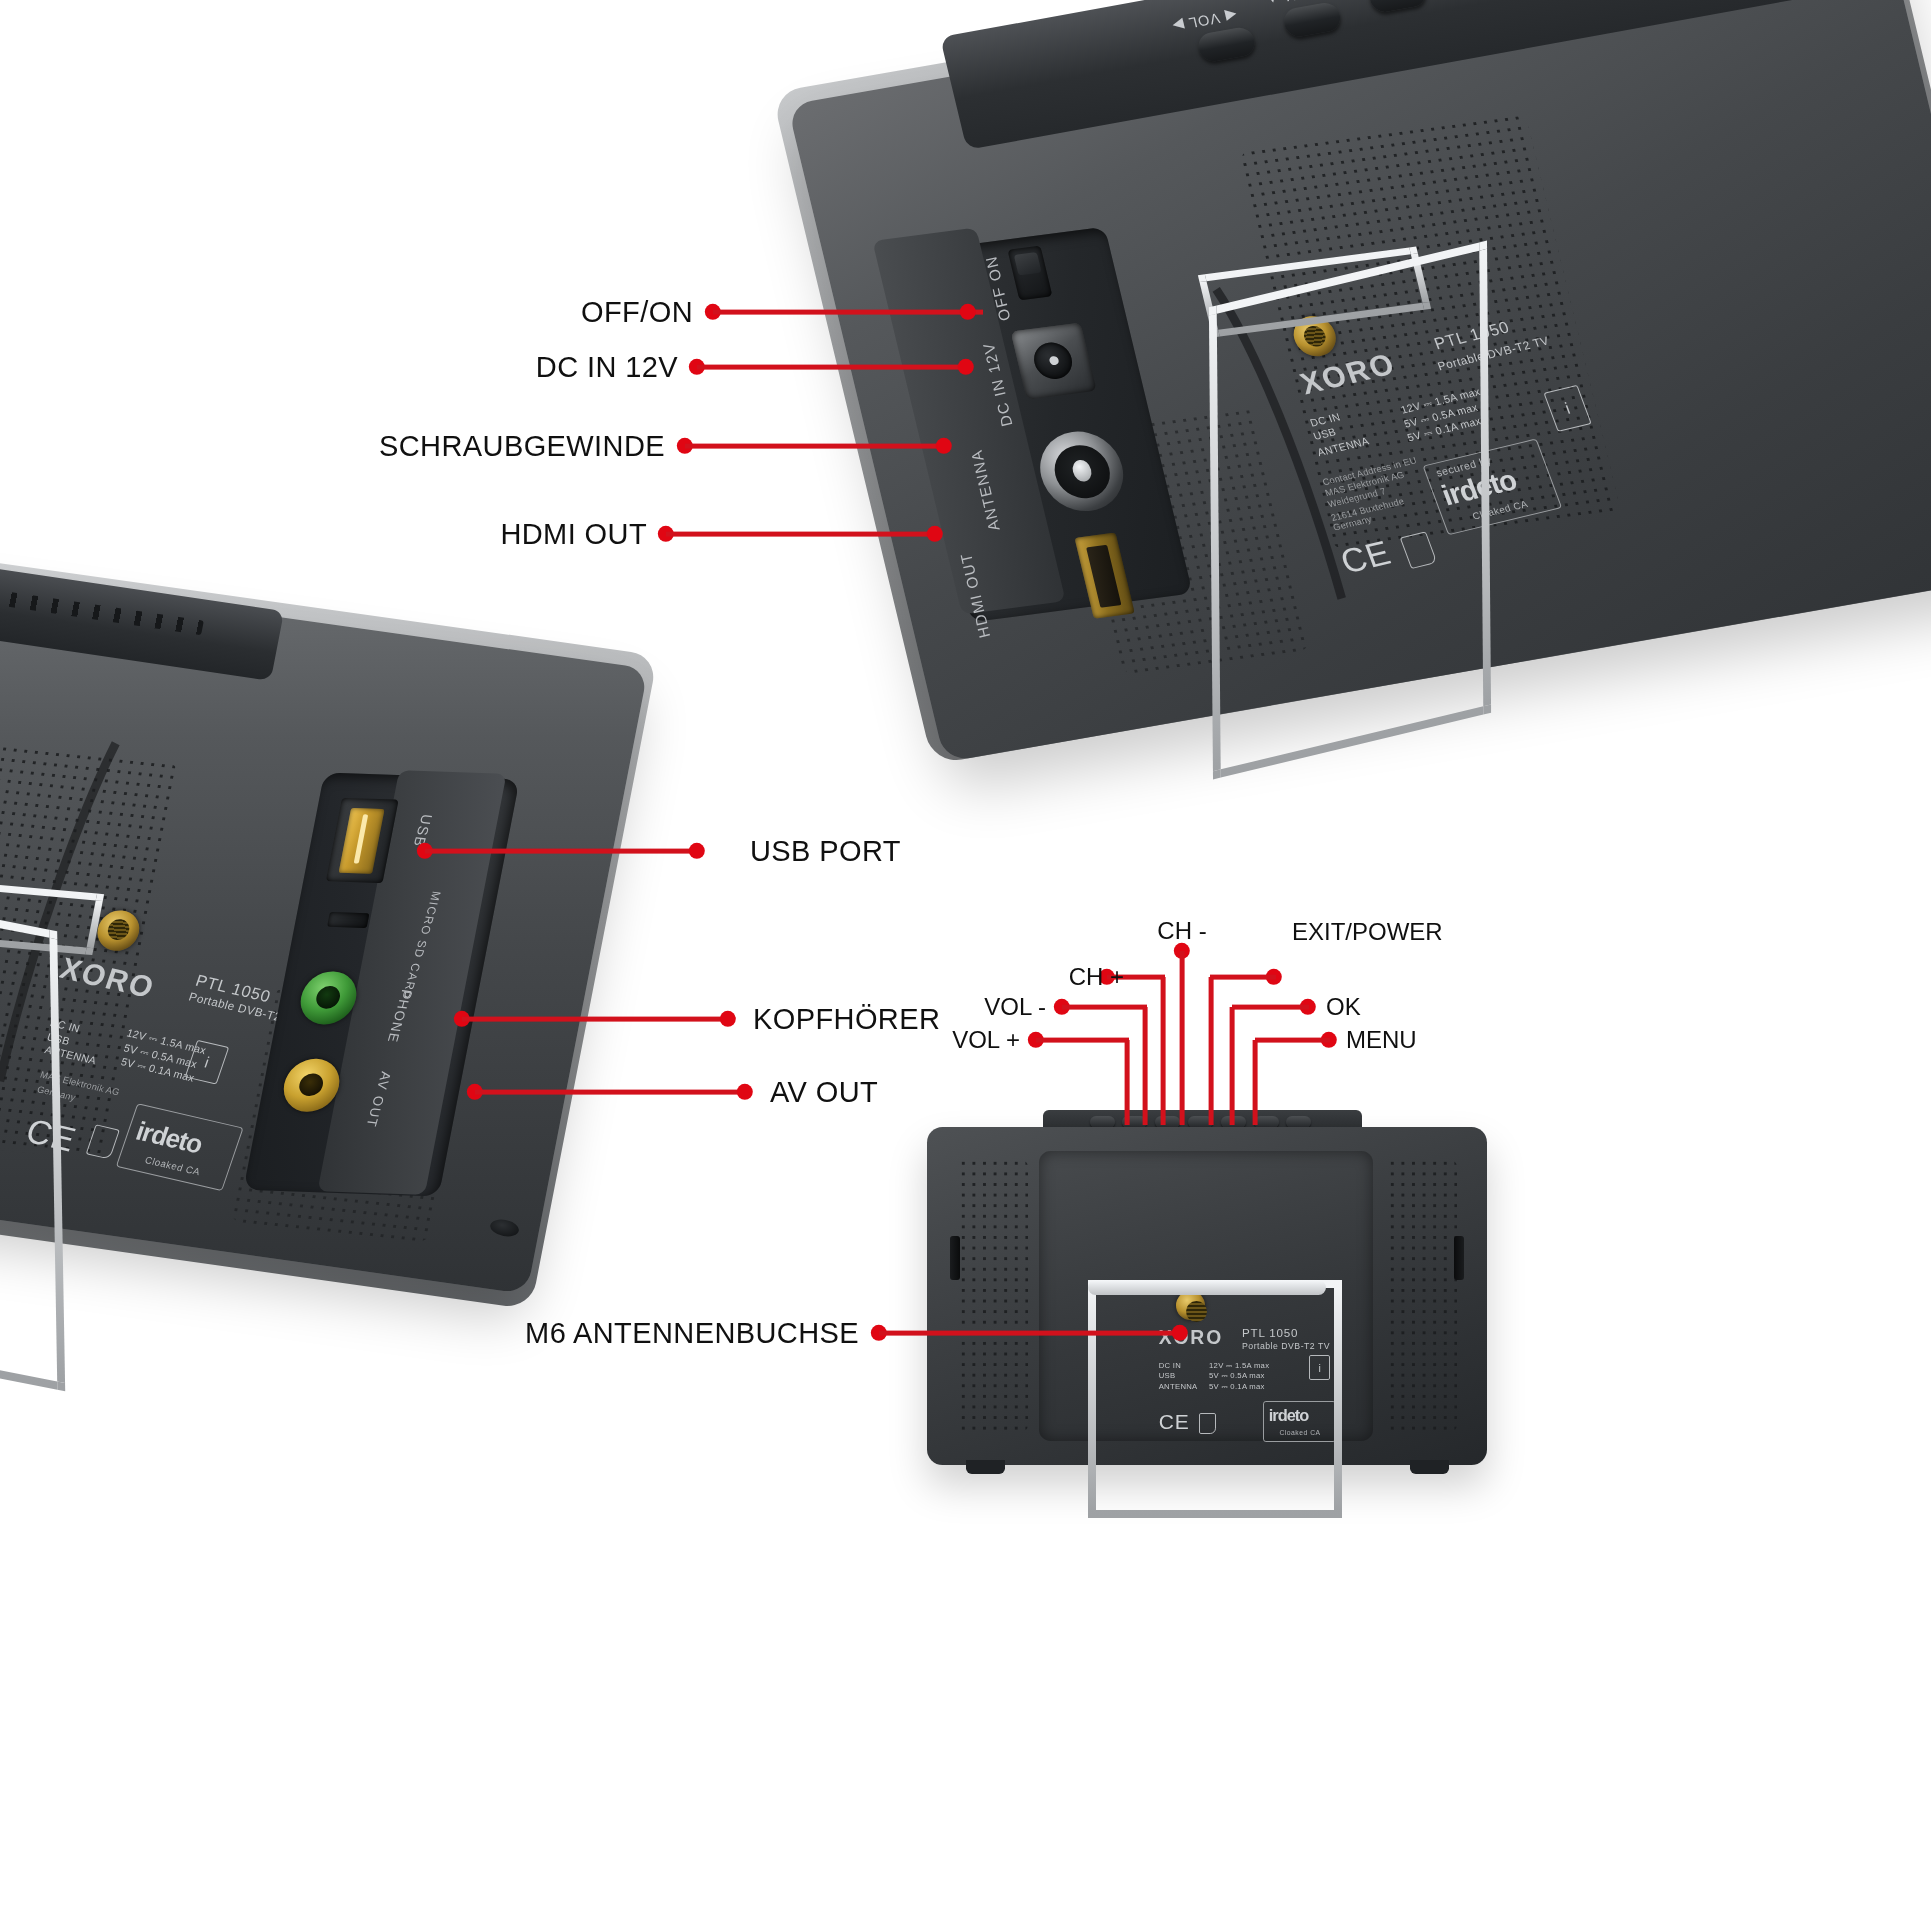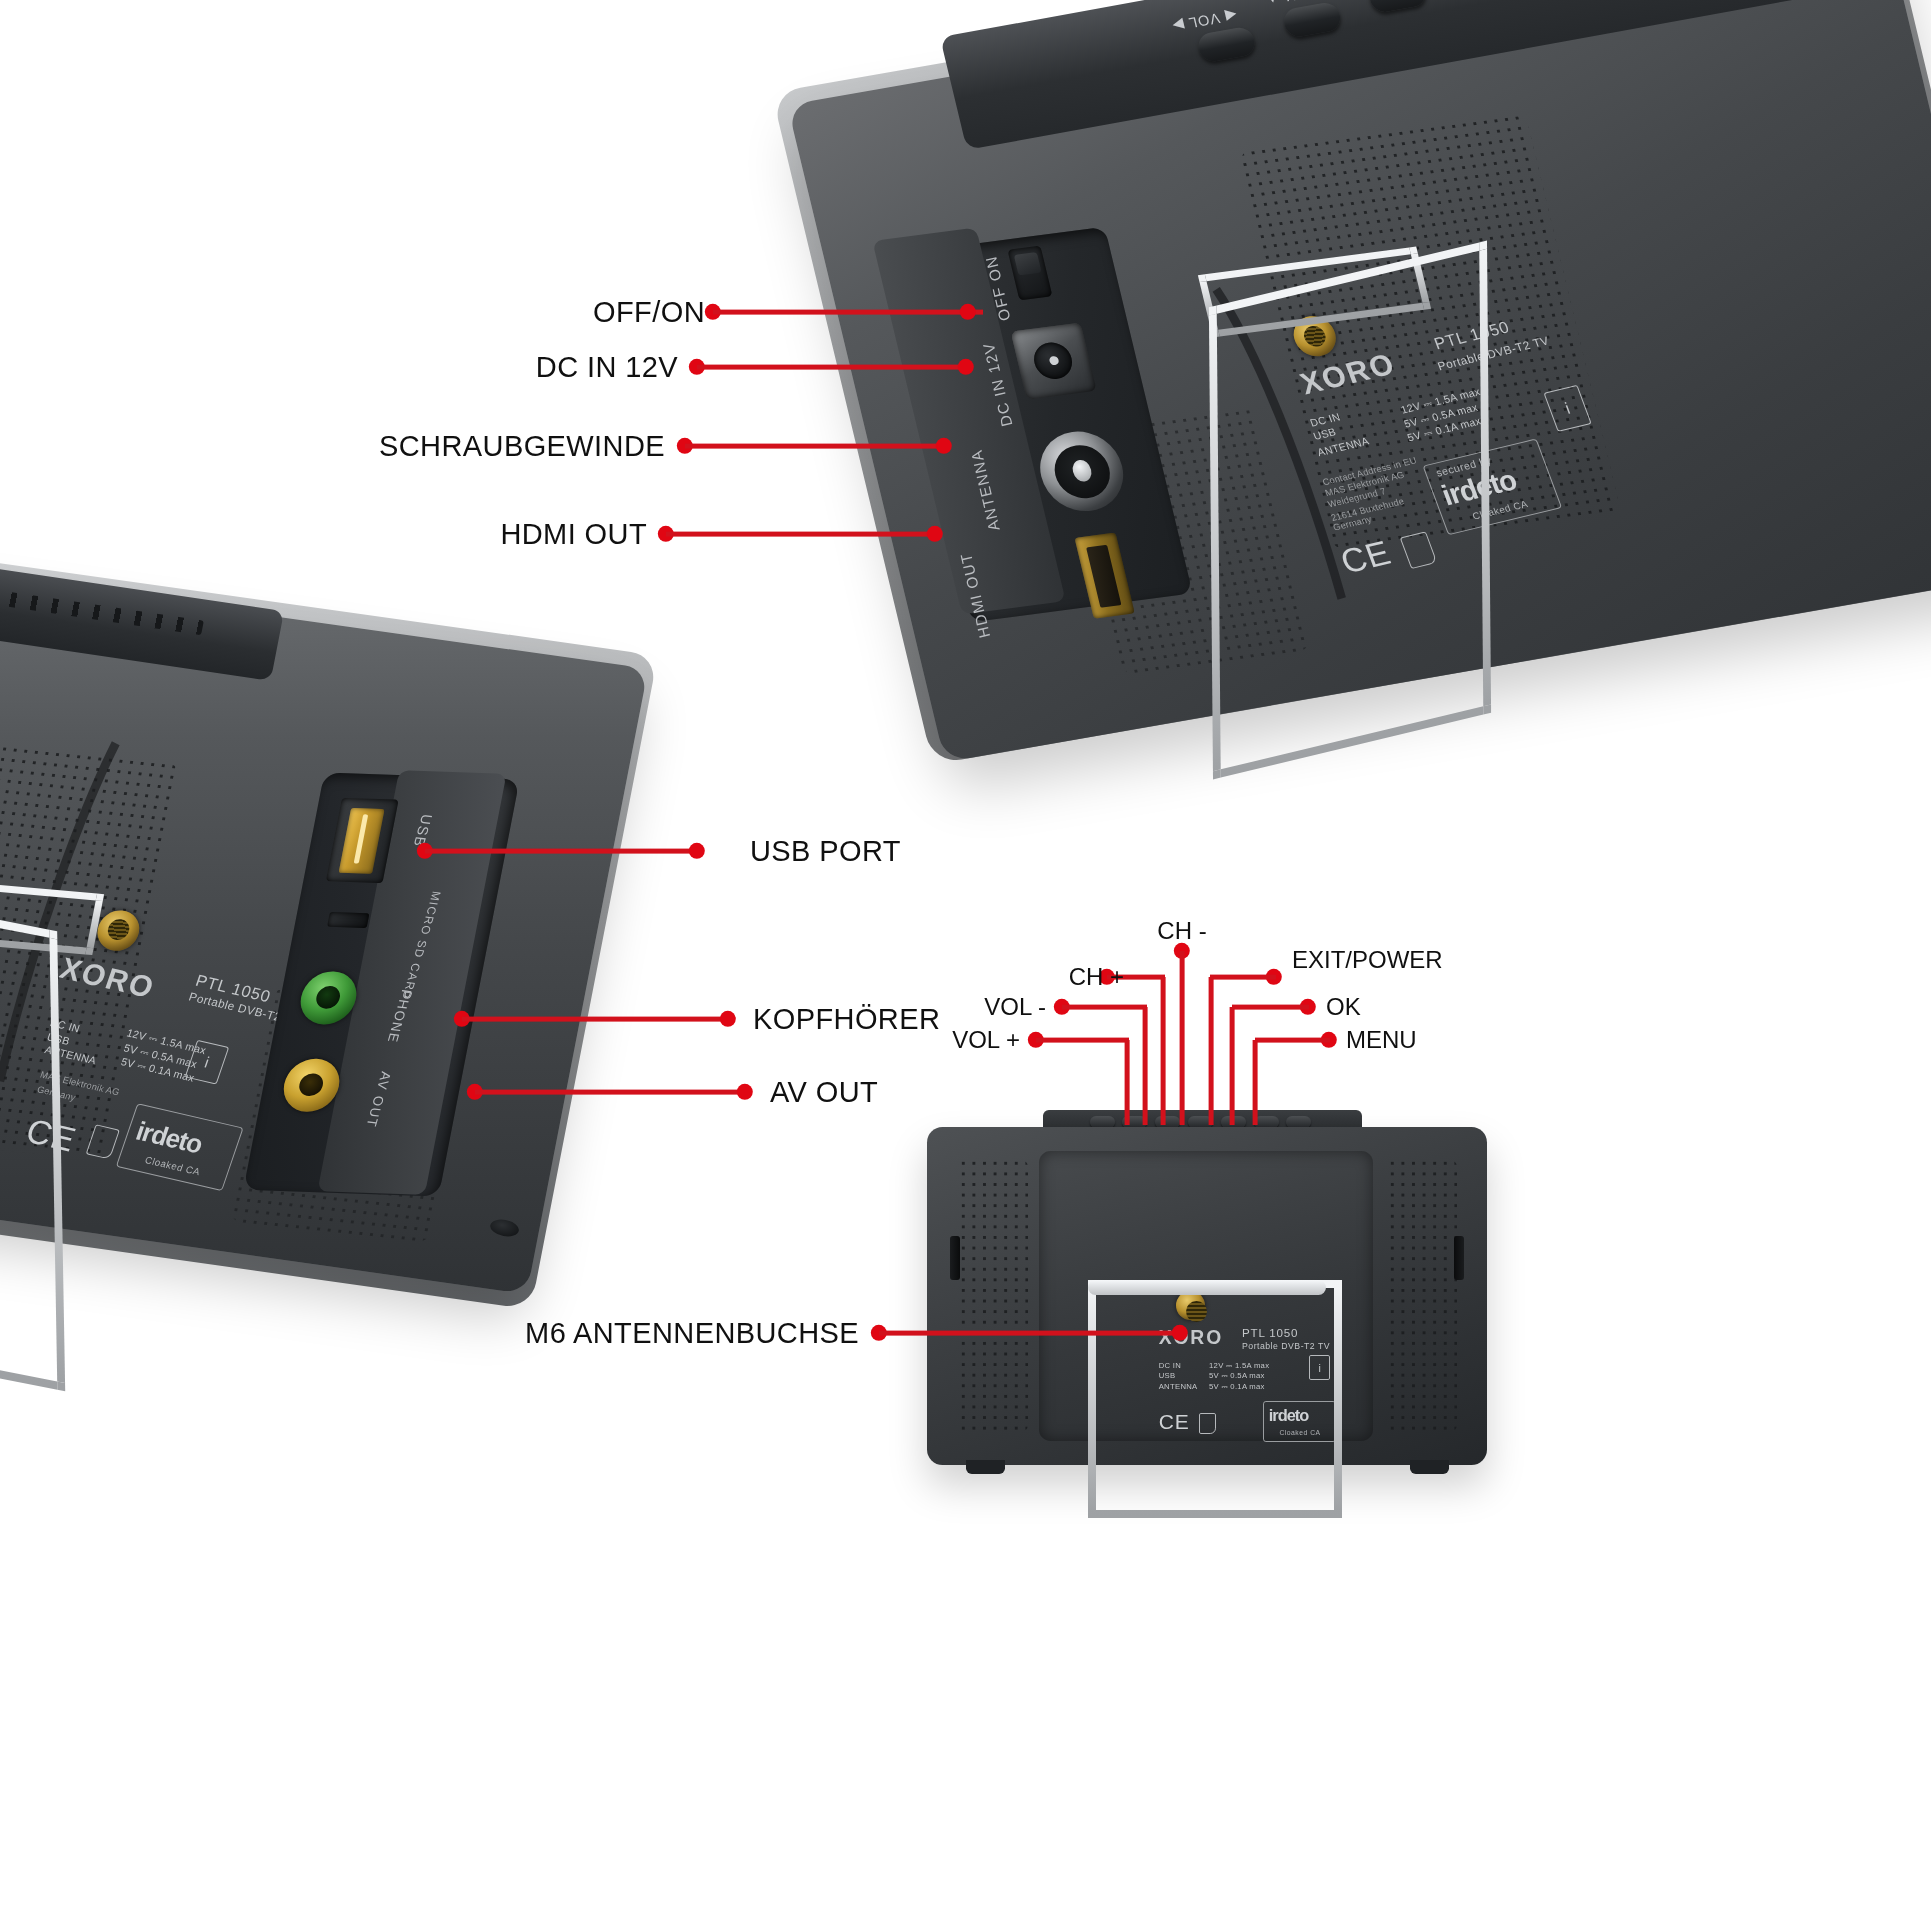--- a/index.html
+++ b/index.html
@@ -206,21 +206,21 @@
     <div class="stand" style="left:404px;top:299px;width:205px;height:50px;
          transform:rotate(-13.5deg) skewY(6deg);border-width:7.7px;border-color:#f0f2f4 #d6d8da #b4b7ba #d6d8da;"></div>
     <div class="stand" style="left:406px;top:319px;width:270px;height:444px;
          transform:rotate(-13.5deg) skewX(-13deg);border-width:8.7px;
          border-color:#f4f6f8 #c9cccf #aeb1b4 #e4e6e8;border-radius:9.7px;"></div>
   </div>
 
   <div class="dot" style="left:713px;top:312px;"></div>
   <div class="hline" style="left:713px;top:312px;width:270px;"></div>
   <div class="dot" style="left:968px;top:312px;"></div>
-  <div class="calloutLabel r" style="left:693px;top:312px;margin-left:12px;">OFF/ON</div>
+  <div class="calloutLabel r" style="left:693px;top:312px;">OFF/ON</div>
 
   <div class="dot" style="left:697px;top:367px;"></div>
   <div class="hline" style="left:697px;top:367px;width:275px;"></div>
   <div class="dot" style="left:966px;top:367px;"></div>
   <div class="calloutLabel r" style="left:678px;top:367px;">DC IN 12V</div>
 
   <div class="dot" style="left:685px;top:446px;"></div>
   <div class="hline" style="left:685px;top:446px;width:263px;"></div>
   <div class="dot" style="left:944px;top:446px;"></div>
   <div class="calloutLabel r" style="left:665px;top:446px;">SCHRAUBGEWINDE</div>
@@ -429,21 +429,21 @@
   <div class="btnLabel r" style="left:1046px;top:1007px;">VOL -</div>
 
   <div class="dot" style="left:1036px;top:1040px;"></div>
   <div class="hline" style="left:1036px;top:1040px;width:93px;"></div>
   <div class="vline" style="left:1127px;top:1040px;height:85px;"></div>
   <div class="btnLabel r" style="left:1020px;top:1040px;">VOL +</div>
 
   <div class="dot" style="left:1274px;top:977px;"></div>
   <div class="hline" style="left:1210px;top:977px;width:66px;"></div>
   <div class="vline" style="left:1211px;top:977px;height:148px;"></div>
-  <div class="btnLabel l" style="left:1292px;top:960px;text-align:center;">EXIT/POWER</div>
+  <div class="btnLabel l" style="left:1292px;top:932px;text-align:center;">EXIT/POWER</div>
 
   <div class="dot" style="left:1308px;top:1007px;"></div>
   <div class="hline" style="left:1232px;top:1007px;width:77px;"></div>
   <div class="vline" style="left:1232px;top:1007px;height:118px;"></div>
   <div class="btnLabel l" style="left:1326px;top:1007px;">OK</div>
 
   <div class="dot" style="left:1329px;top:1040px;"></div>
   <div class="hline" style="left:1255px;top:1040px;width:75px;"></div>
   <div class="vline" style="left:1255px;top:1040px;height:85px;"></div>
   <div class="btnLabel l" style="left:1346px;top:1040px;">MENU</div>

